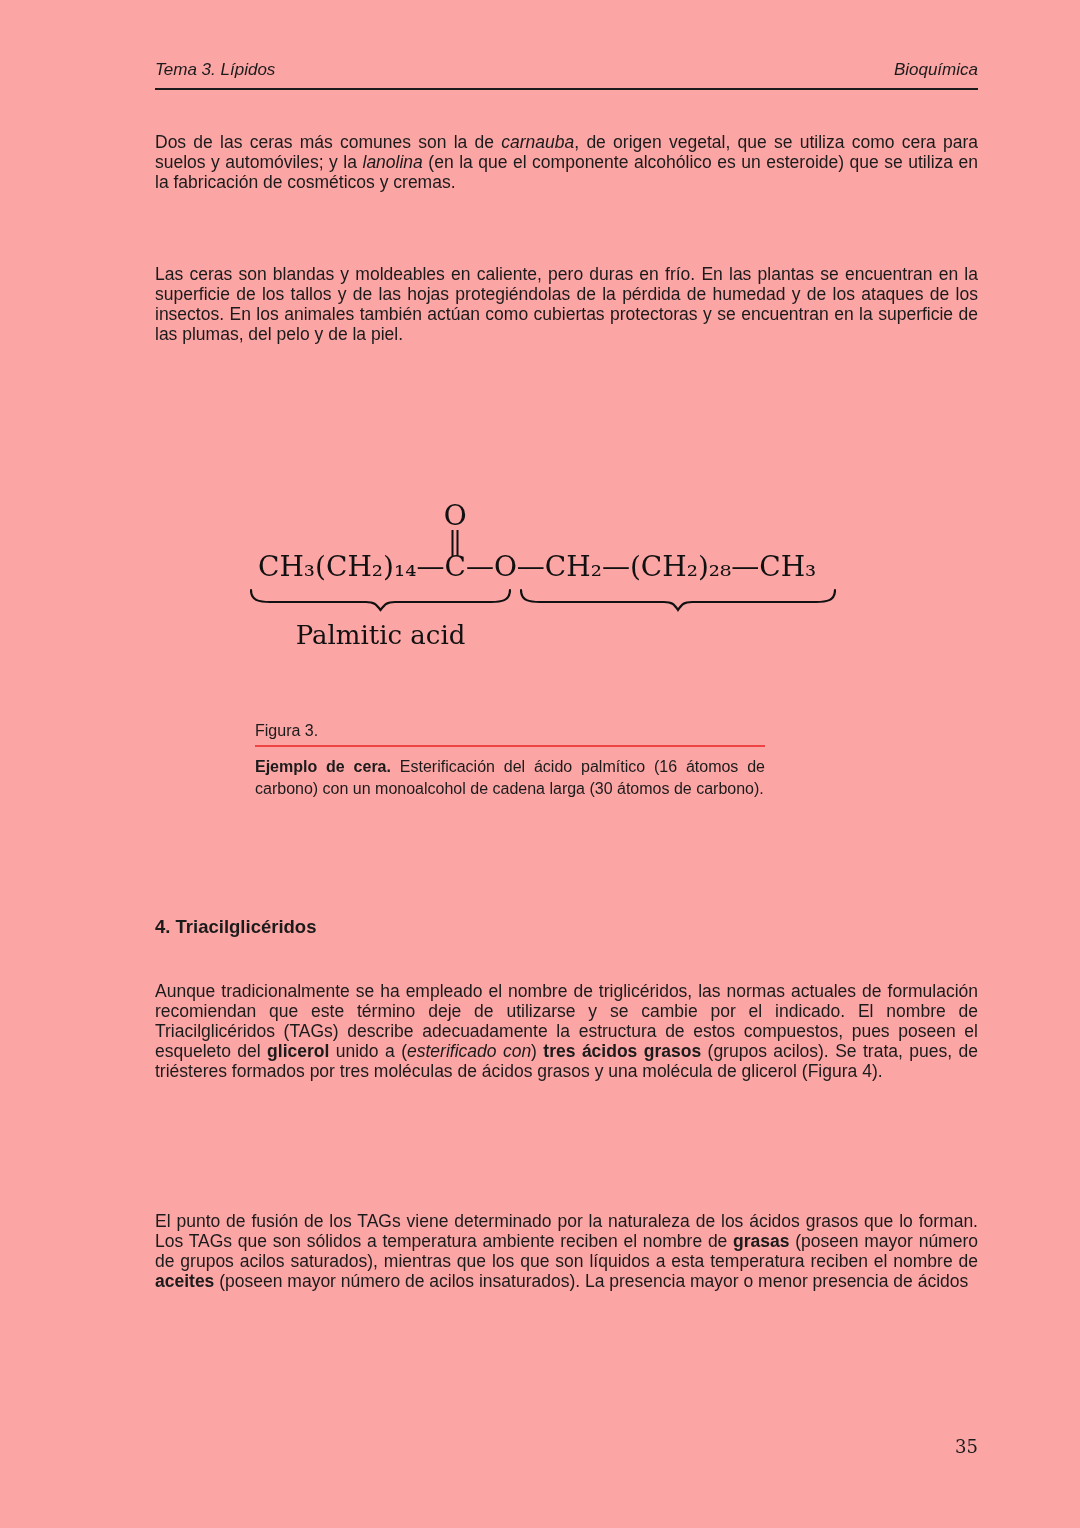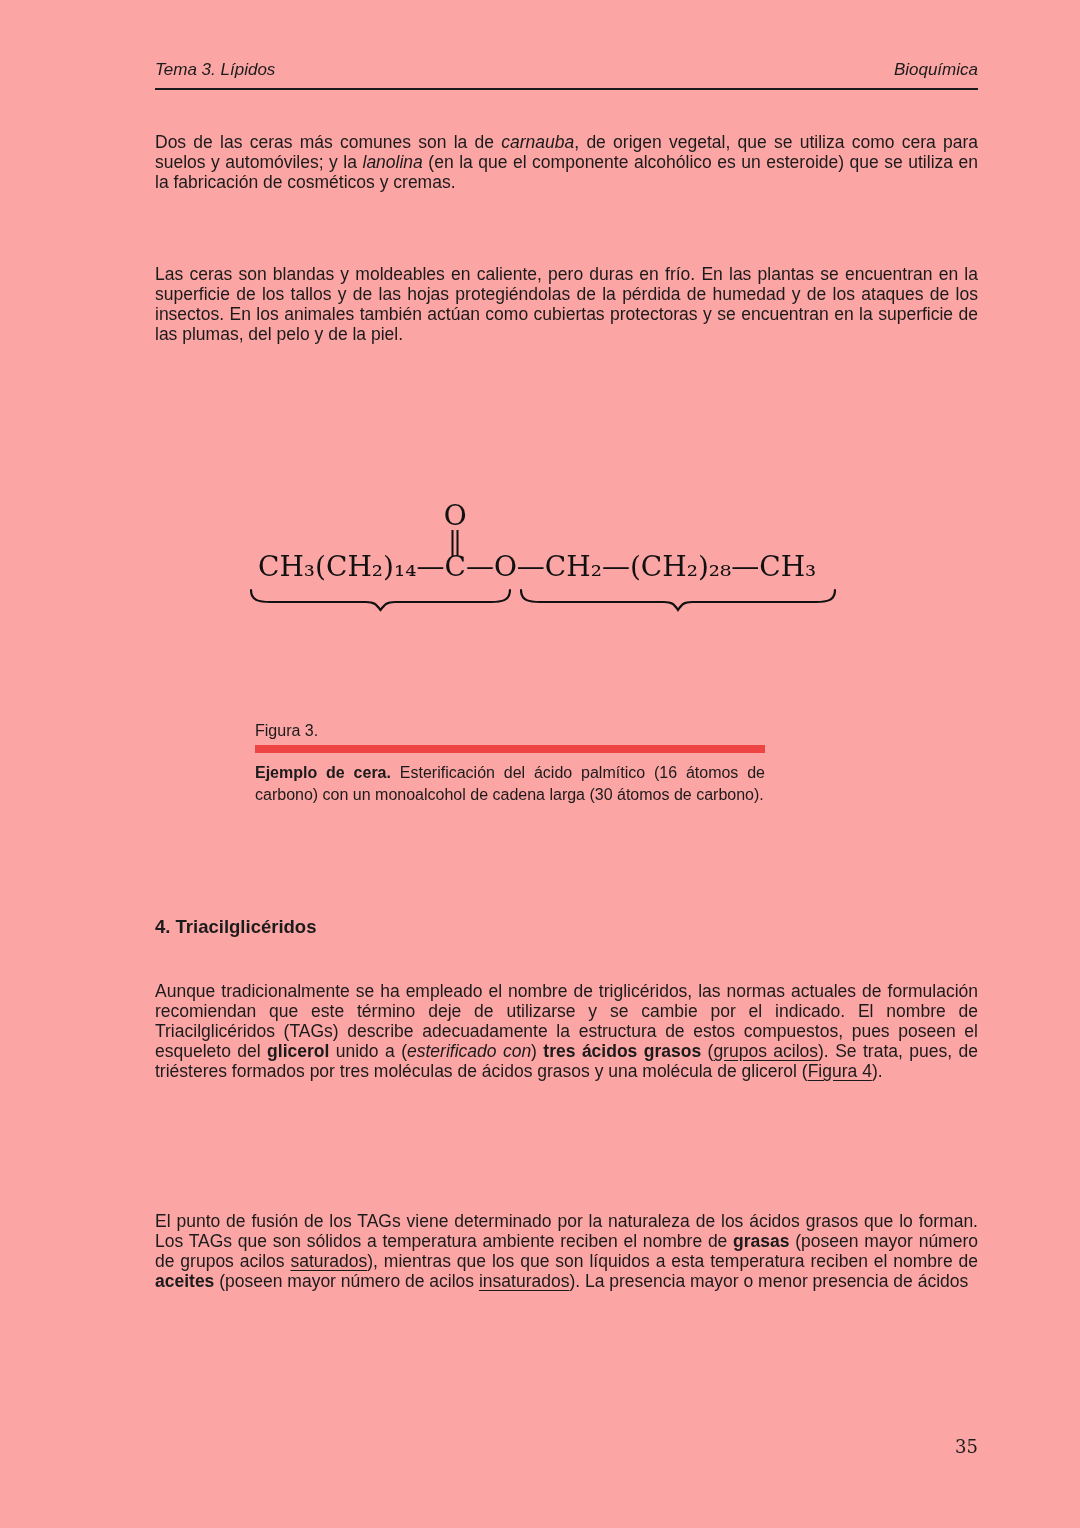--- a/index.html
+++ b/index.html
@@ -41,21 +41,21 @@
     line-height: 20px;
     text-align: justify;
     color: #1b1b1b;
   }
   .p1 { top: 132px; }
   .p2 { top: 264px; }
   .p3 { top: 981px; }
   .p4 { top: 1211px; }
   span.b { font-weight: bold; }
   span.i { font-style: italic; }
-  span.u { text-decoration: underline; text-underline-offset: 3px; }
+  span.u { text-underline-offset: 3px; }
   
   .figure {
     position: absolute;
     left: 150px;
     top: 486px;
     width: 880px;
     height: 180px;
     font-family: "DejaVu Serif", serif;
     color: #111111;
   }
@@ -103,21 +103,21 @@
   .caption {
     position: absolute;
     left: 255px;
     top: 722px;
     width: 510px;
   }
   .fig-label {
     font-size: 16px;
     color: #1b1b1b;
     padding-bottom: 5px;
-    border-bottom: 8px solid #ef4444;
+    border-bottom: 2px solid #ef4444;
   }
   .cap-text {
     margin: 9px 0 0 0;
     font-size: 16px;
     line-height: 22px;
     text-align: justify;
     color: #1b1b1b;
   }
   
   .section-heading {
@@ -155,20 +155,21 @@
   <div class="figure">
     <div class="formula">
       <span>CH₃(CH₂)₁₄—</span><span class="carbonyl"><span class="oxy">O</span><span class="dbond"></span><span>C</span></span><span>—O—CH₂—(CH₂)₂₈—CH₃</span>
     </div>
     <svg class="brace brace-left" viewBox="0 0 261 24" preserveAspectRatio="none">
       <path d="M1,2 C1,13 10,14 20,14 L116,14 C124,14 126,16 130.5,22 C135,16 137,14 145,14 L241,14 C251,14 260,13 260,2" fill="none" stroke="#111" stroke-width="2.2" stroke-linecap="round"></path>
     </svg>
     <svg class="brace brace-right" viewBox="0 0 316 24" preserveAspectRatio="none">
       <path d="M1,2 C1,13 10,14 20,14 L144,14 C152,14 154,16 158,22 C162,16 164,14 172,14 L296,14 C306,14 315,13 315,2" fill="none" stroke="#111" stroke-width="2.2" stroke-linecap="round"></path>
     </svg>
+    <div class="chem-label label-acid">Palmitic acid</div>
   </div>
 
   <div class="caption">
     <div class="fig-label">Figura 3.</div>
     <p class="cap-text"><span class="b">Ejemplo de cera. </span><span>Esterificación del ácido palmítico (16 átomos de carbono) con un monoalcohol de cadena larga (30 átomos de carbono).</span></p>
   </div>
 
   <h2 class="section-heading">4. Triacilglicéridos</h2>
 
   <p class="body p3"><span>Aunque tradicionalmente se ha empleado el nombre de triglicéridos, las normas actuales de formulación recomiendan que este término deje de utilizarse y se cambie por el indicado. El nombre de Triacilglicéridos (TAGs) describe adecuadamente la estructura de estos compuestos, pues poseen el esqueleto del </span><span class="b">glicerol</span><span> unido a (</span><span class="i">esterificado con</span><span>) </span><span class="b">tres ácidos grasos</span><span> (</span><span class="u">grupos acilos</span><span>). Se trata, pues, de triésteres formados por tres moléculas de ácidos grasos y una molécula de glicerol (</span><span class="u">Figura 4</span><span>).</span></p>

